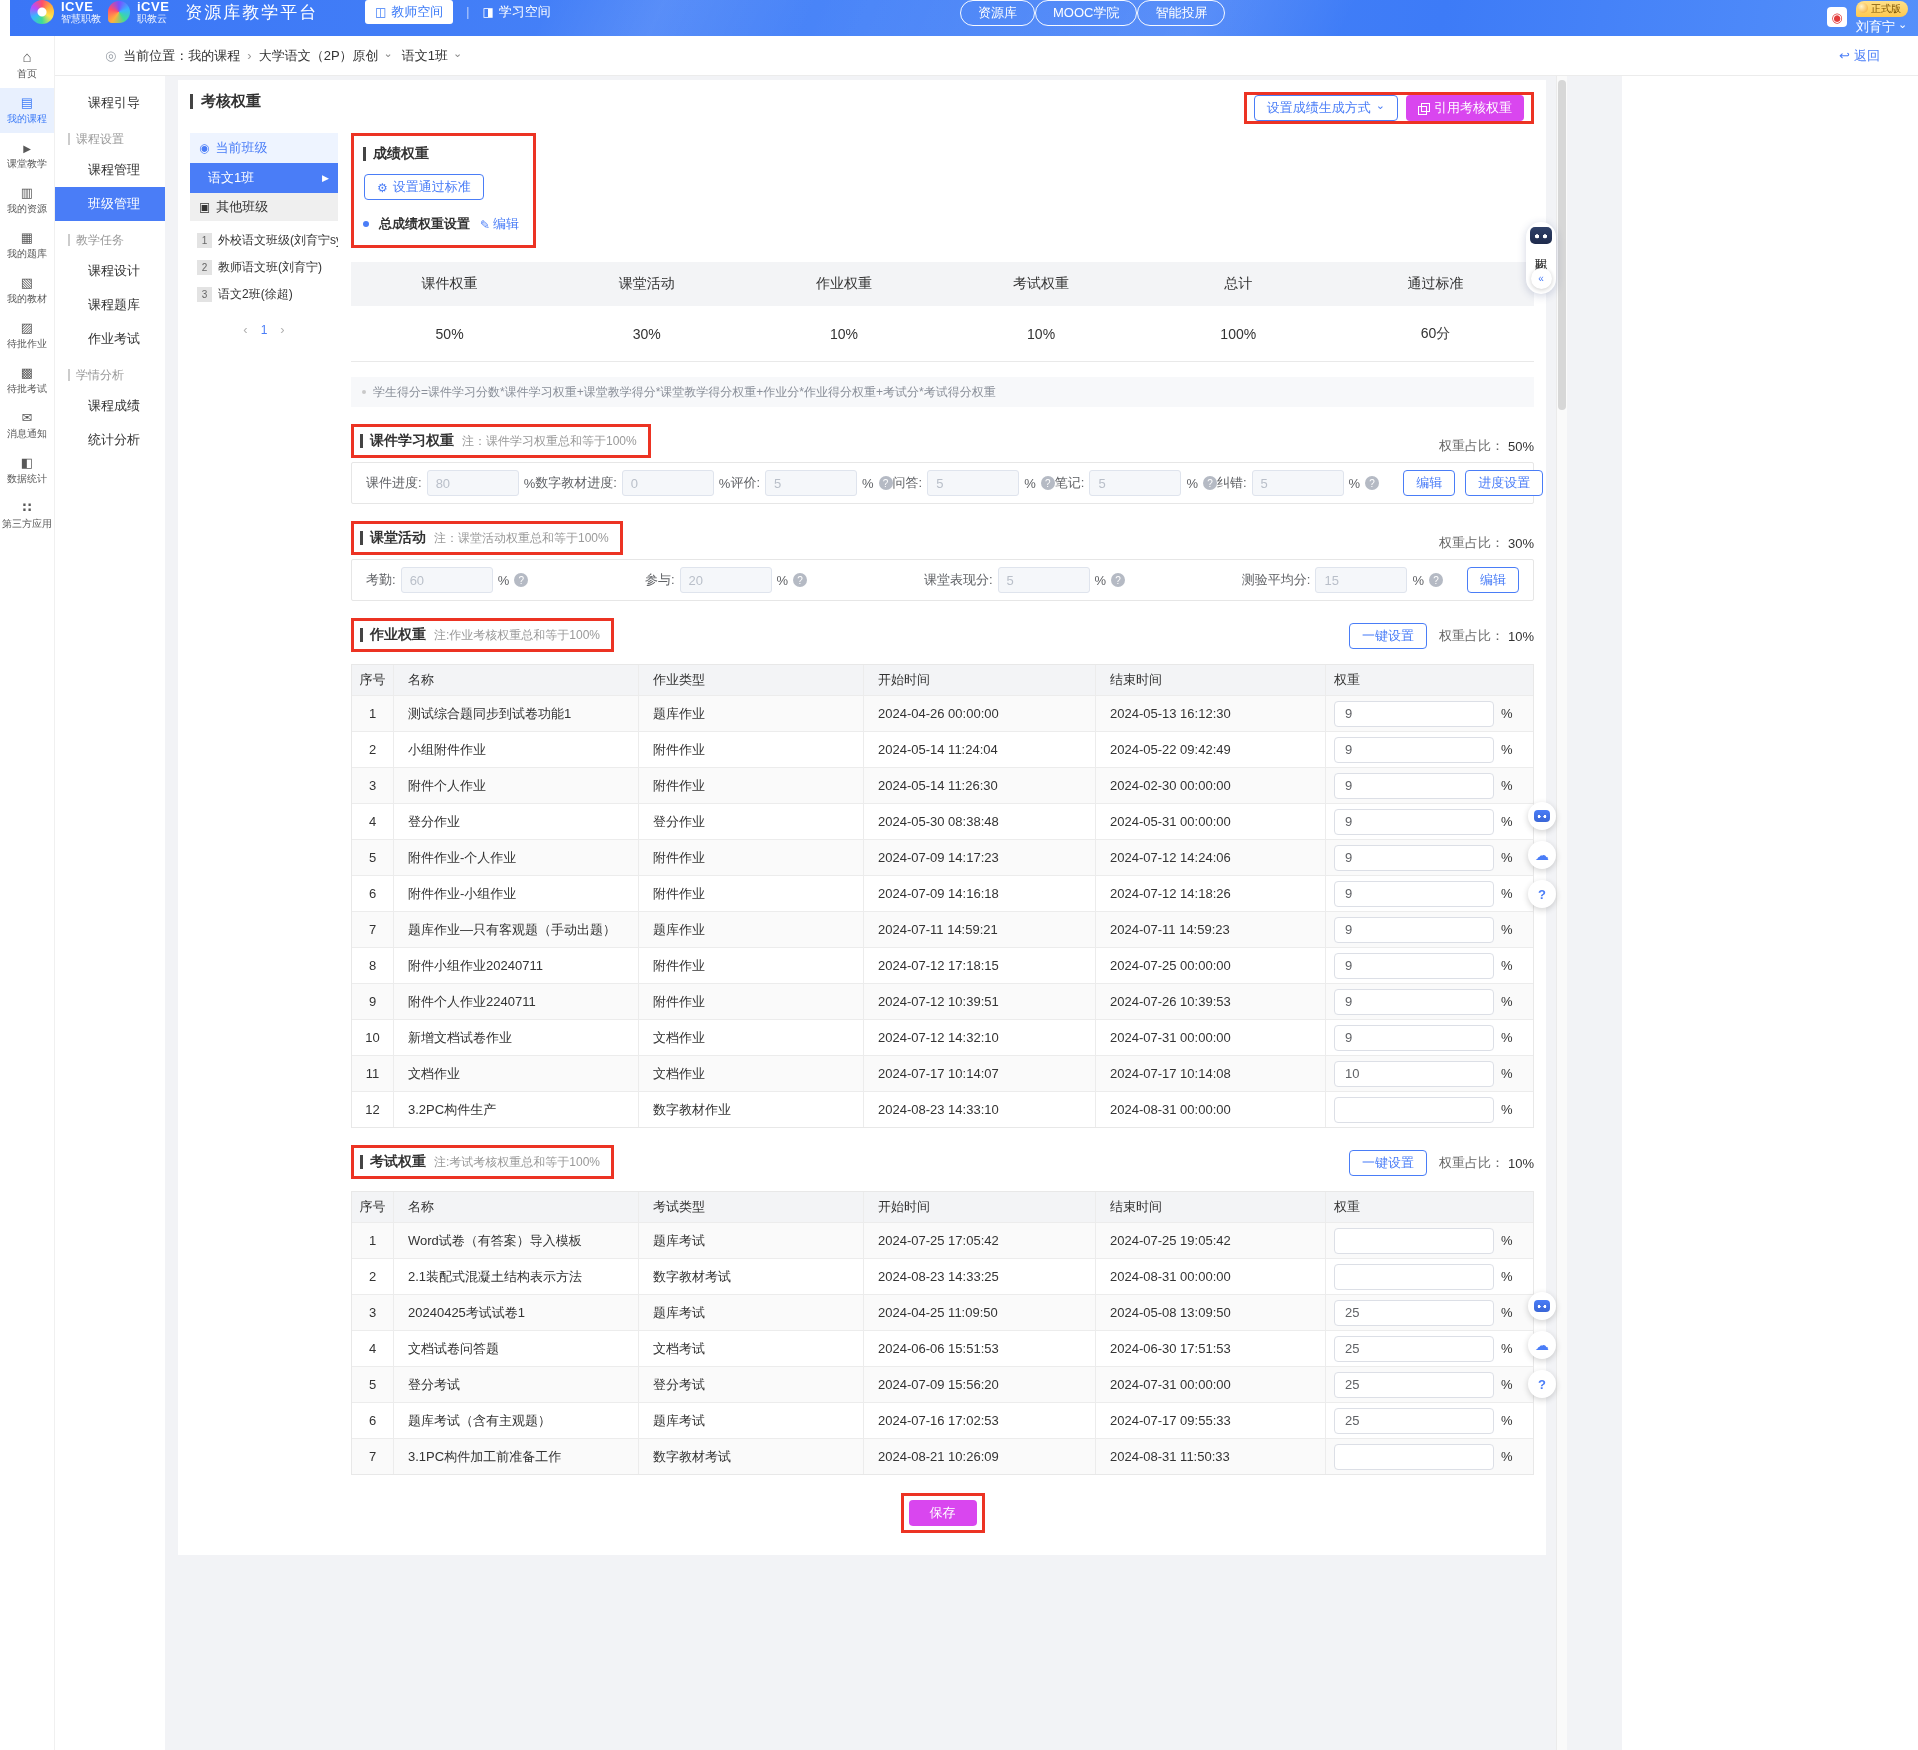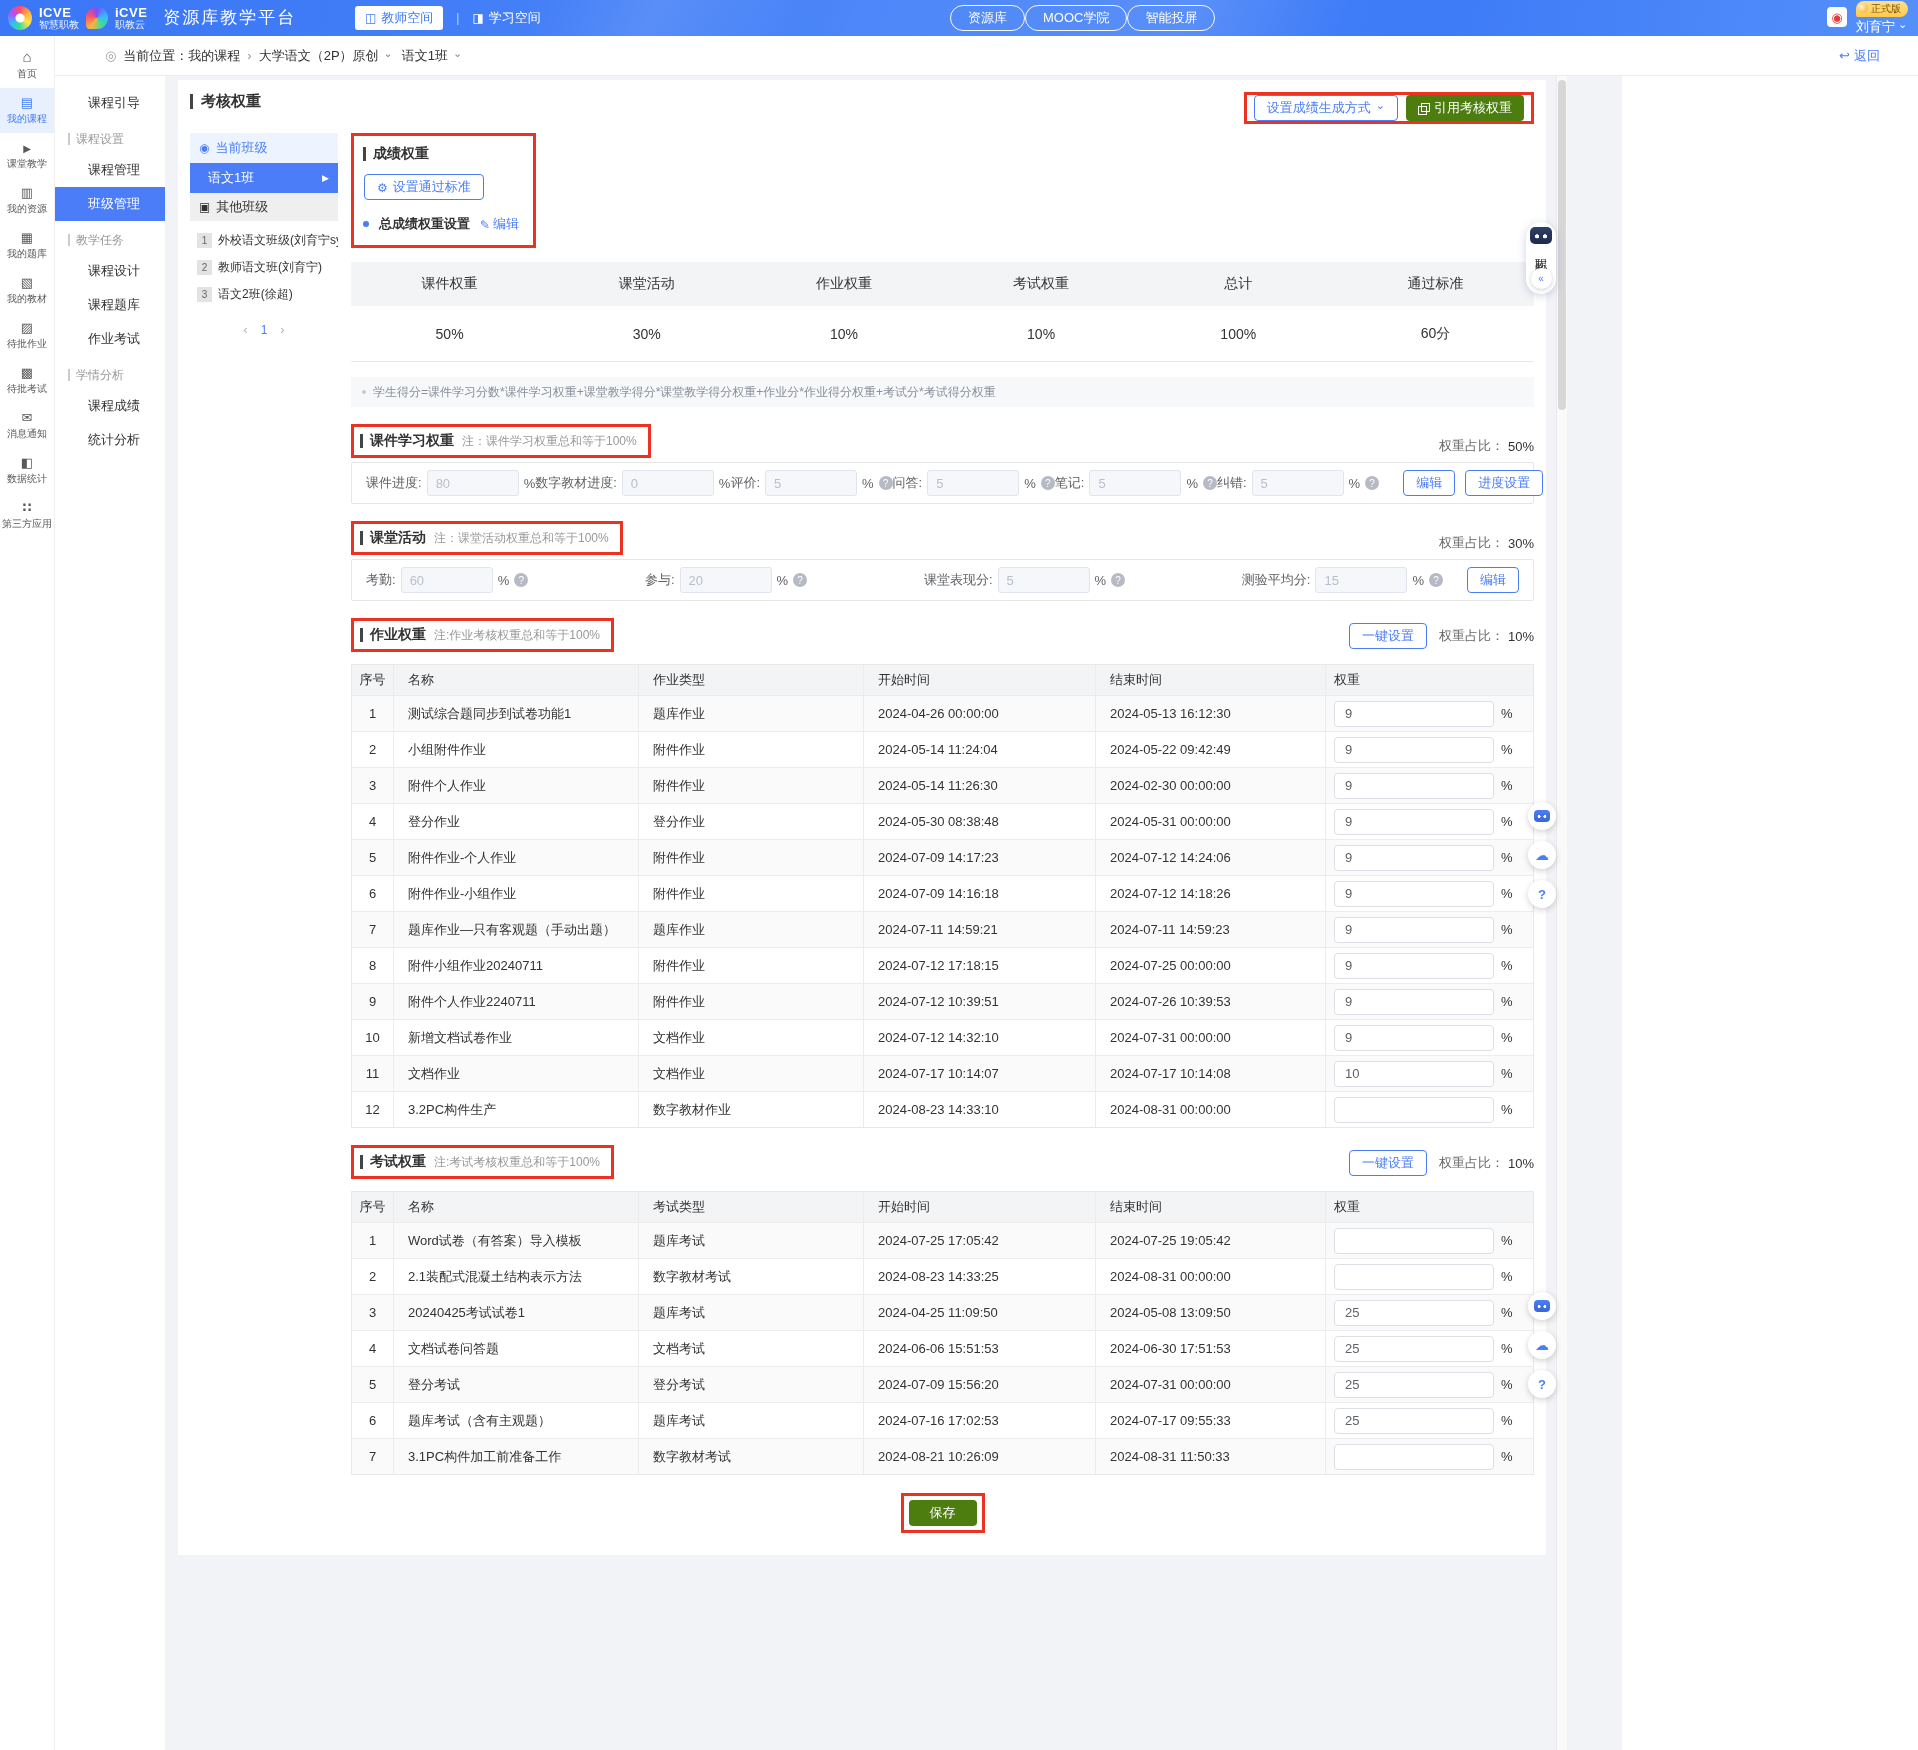--- a/index.html
+++ b/index.html
@@ -1,23 +1,23 @@
 <!DOCTYPE html>
 <html><head>
 <meta charset="utf-8">
 <style>
   * { margin:0; padding:0; box-sizing:border-box; }
   html,body { width:1918px; height:1750px; overflow:hidden; background:#fff;
     font-family:"Liberation Sans","DejaVu Sans",sans-serif; color:#333; }
 
   
-  .topbar { height:36px; display:flex; align-items:center; color:#fff; position:relative; z-index:30;
+  .topbar { height:36px; display:flex; align-items:flex-start; color:#fff; position:relative; z-index:30;
     background:
       linear-gradient(115deg, rgba(255,255,255,0) 28%, rgba(255,255,255,.10) 34%, rgba(255,255,255,0) 42%, rgba(255,255,255,.12) 62%, rgba(255,255,255,0) 70%),
-      linear-gradient(100deg,#3a76f6 0%,#4a85f8 45%,#3d7bf7 75%,#5590fa 100%); padding:0 12px 0 8px; }
+      linear-gradient(100deg,#3a76f6 0%,#4a85f8 45%,#3d7bf7 75%,#5590fa 100%); padding:0 12px 0 20px;margin-left:10px; }
   .logo-cluster { display:flex; align-items:center; gap:7px; }
   .logo-swirl { width:24px; height:24px; border-radius:50%;
     background: radial-gradient(circle at 50% 50%, #fff 0 4px, rgba(255,255,255,0) 5px),
       conic-gradient(#ff4d6a,#ffb13d,#ffe44d,#3ddc97,#38b6ff,#b44dff,#ff4d6a); }
   .logo-shell { width:22px; height:22px; border-radius:50% 50% 50% 4px;
     background: conic-gradient(#7a4dff,#38b6ff,#3ddc97,#ffb13d,#ff4d6a,#7a4dff); }
   .logo-text { line-height:1.05; text-align:left; }
   .logo-main { font-weight:bold; font-size:13px; letter-spacing:.5px; }
   .logo-sub { font-size:10px; opacity:.92; }
   .topbar-title { font-size:17px; margin-left:9px; letter-spacing:2px; }
@@ -80,21 +80,21 @@
   .page-area { flex:1; padding:4px 0 0 13px; position:relative; }
   .card { width:1368px; background:#fff; min-height:1460px; padding:12px 12px 0 12px; }
 
   .page-title-row { display:flex; justify-content:space-between; align-items:flex-start; }
   .bar-title { font-weight:bold; font-size:15px; color:#333; display:flex; align-items:center; gap:8px; }
   .bar-title::before { content:""; width:3px; height:15px; background:#444; }
   .annotate { border:3px solid #ec3323; }
   .toolbar-box { display:flex; gap:8px; padding:0 7px; background:#fff; }
   .btn-outline { height:26px; border:1px solid #4a7df7; color:#4a7df7; background:#fff; border-radius:4px;
     font-size:13px; display:inline-flex; align-items:center; gap:5px; padding:0 12px; cursor:pointer; white-space:nowrap; }
-  .btn-primary { height:26px; background:#4d7c0f; color:#fff; border-radius:4px; border:none;
+  .btn-primary { height:26px; background:#d946ef; color:#fff; border-radius:4px; border:none;
     font-size:13px; display:inline-flex; align-items:center; gap:5px; padding:0 12px; cursor:pointer; white-space:nowrap; }
   .gear-icon::before { content:"⚙"; font-size:12px; }
   .pencil-icon::before { content:"✎"; font-size:12px; }
   .copy-icon { position:relative; width:11px; height:11px; display:inline-block; }
   .copy-icon::before { content:""; position:absolute; left:0; top:3px; width:7px; height:7px; border:1px solid #fff; }
   .copy-icon::after { content:""; position:absolute; left:3px; top:0; width:7px; height:7px; border:1px solid #fff; }
 
   .card-body { display:flex; gap:13px; margin-top:9px; }
 
   

